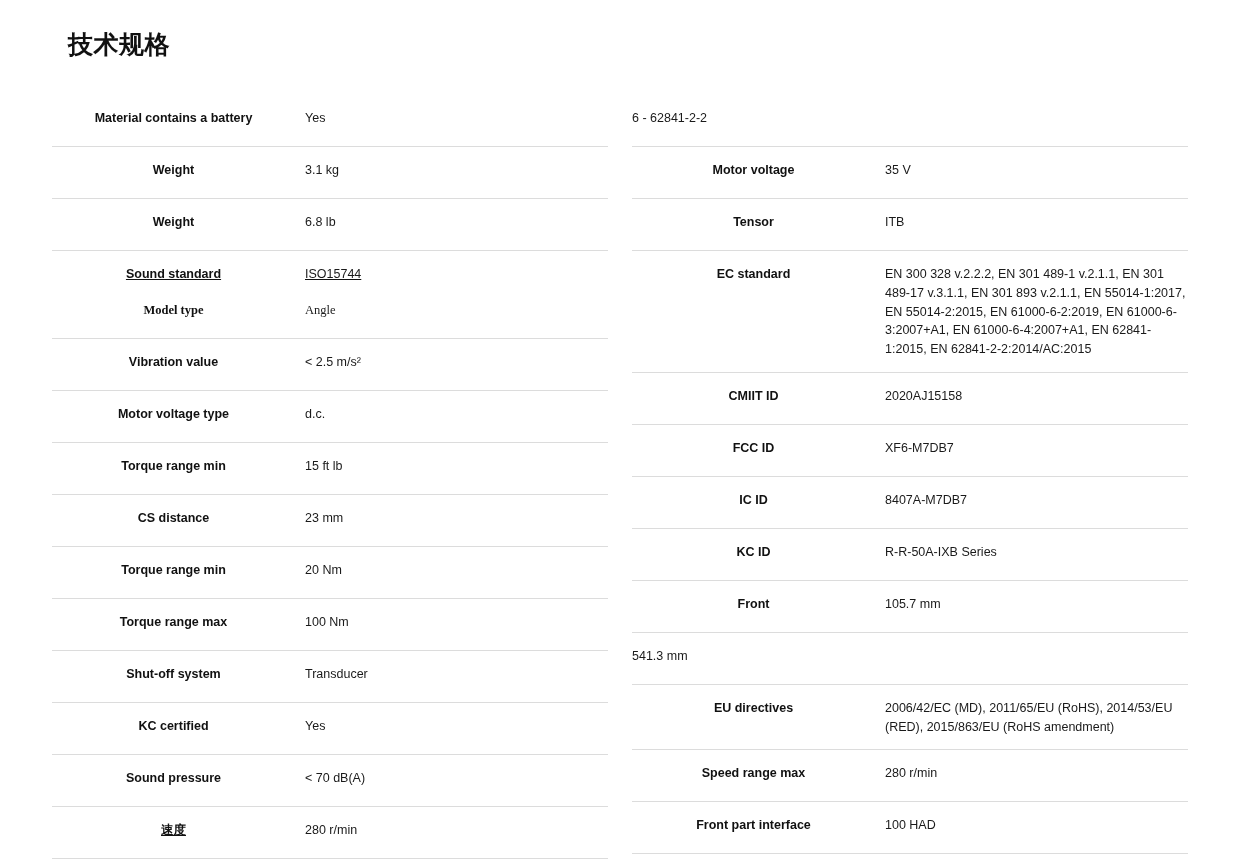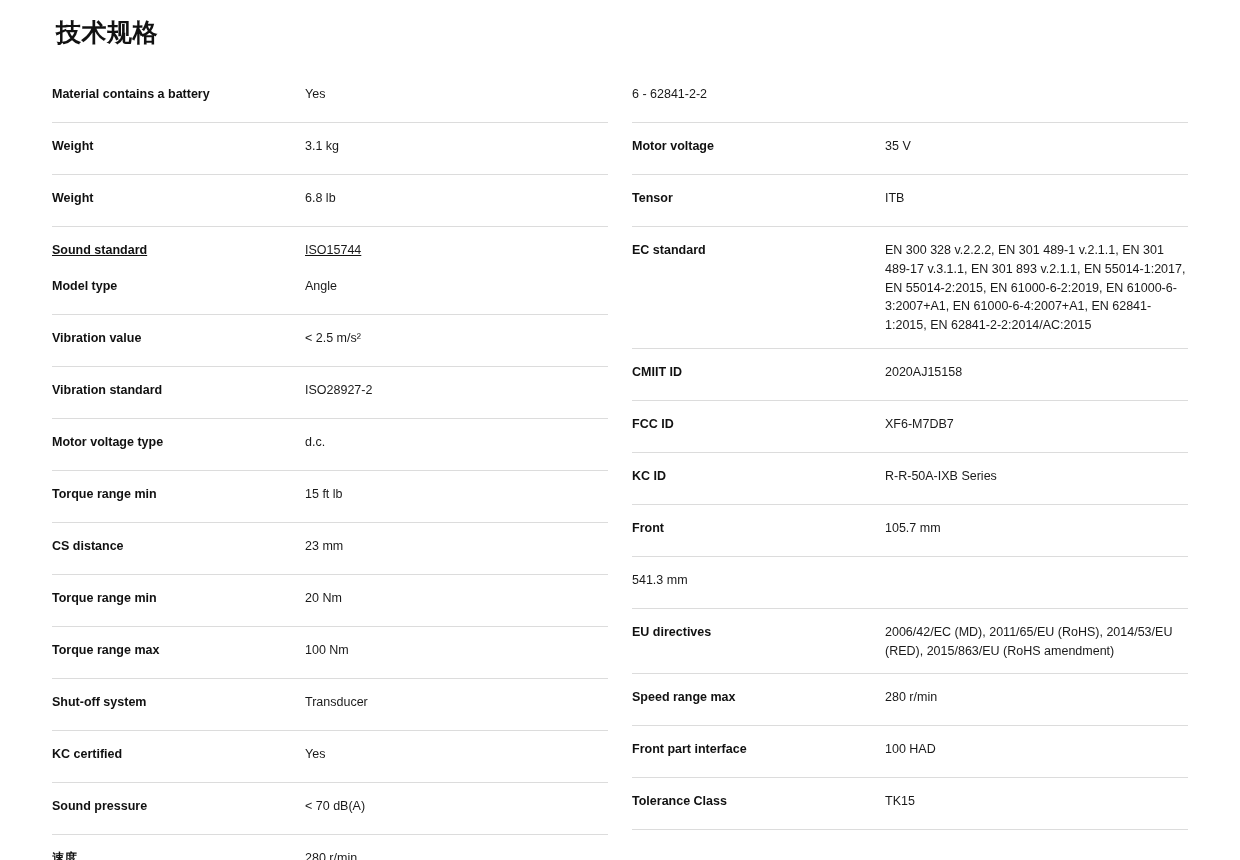--- a/index.html
+++ b/index.html
@@ -18,21 +18,21 @@
     position: relative;
     width: 1240px;
     height: 860px;
     box-sizing: border-box;
     padding: 0 52px;
   }
   .page-title {
     font-size: 25px;
     font-weight: bold;
     letter-spacing: 0.5px;
-    margin: 4px;
+    margin: 16px;
     padding-top: 12px;
     padding-bottom: 18px;
     color: #111111;
   }
   .spec-columns {
     display: flex;
     gap: 24px;
     align-items: flex-start;
   }
   .spec-column {
@@ -46,30 +46,32 @@
     padding: 14px 0 13px 0;
     min-height: 24px;
   }
   .spec-row.no-rule {
     border-bottom: none;
     padding-bottom: 6px;
     text-decoration: underline;
   }
   .spec-row.tight-top {
     padding-top: 6px;
+    font-family: Liberation Serif, serif;
   }
   .spec-label {
     width: 253px;
     flex: 0 0 253px;
     font-size: 12.5px;
     font-weight: bold;
     line-height: 1.45;
     color: #111111;
     padding-right: 10px;
     box-sizing: border-box;
+    text-align: center;
   }
   .spec-label.underline {
     text-decoration: underline;
   }
   .spec-value {
     flex: 1 1 auto;
     font-size: 12.5px;
     line-height: 1.5;
     color: #1a1a1a;
     word-wrap: break-word;
@@ -109,24 +111,20 @@
       <div class="spec-row tight-top">
         <div class="spec-label">Model type</div>
         <div class="spec-value">Angle</div>
       </div>
 
       <div class="spec-row">
         <div class="spec-label">Vibration value</div>
         <div class="spec-value">&lt; 2.5 m/s²</div>
       </div>
 
-      <div class="spec-row">
-        <div class="spec-label">Vibration standard</div>
-        <div class="spec-value">ISO28927-2</div>
-      </div>
 
       <div class="spec-row">
         <div class="spec-label">Motor voltage type</div>
         <div class="spec-value">d.c.</div>
       </div>
 
       <div class="spec-row">
         <div class="spec-label">Torque range min</div>
         <div class="spec-value">15 ft lb</div>
       </div>
@@ -192,20 +190,24 @@
       <div class="spec-row">
         <div class="spec-label">CMIIT ID</div>
         <div class="spec-value">2020AJ15158</div>
       </div>
 
       <div class="spec-row">
         <div class="spec-label">FCC ID</div>
         <div class="spec-value">XF6-M7DB7</div>
       </div>
 
+      <div class="spec-row">
+        <div class="spec-label">IC ID</div>
+        <div class="spec-value">8407A-M7DB7</div>
+      </div>
 
       <div class="spec-row">
         <div class="spec-label">KC ID</div>
         <div class="spec-value">R-R-50A-IXB Series</div>
       </div>
 
       <div class="spec-row">
         <div class="spec-label">Front</div>
         <div class="spec-value">105.7 mm</div>
       </div>

